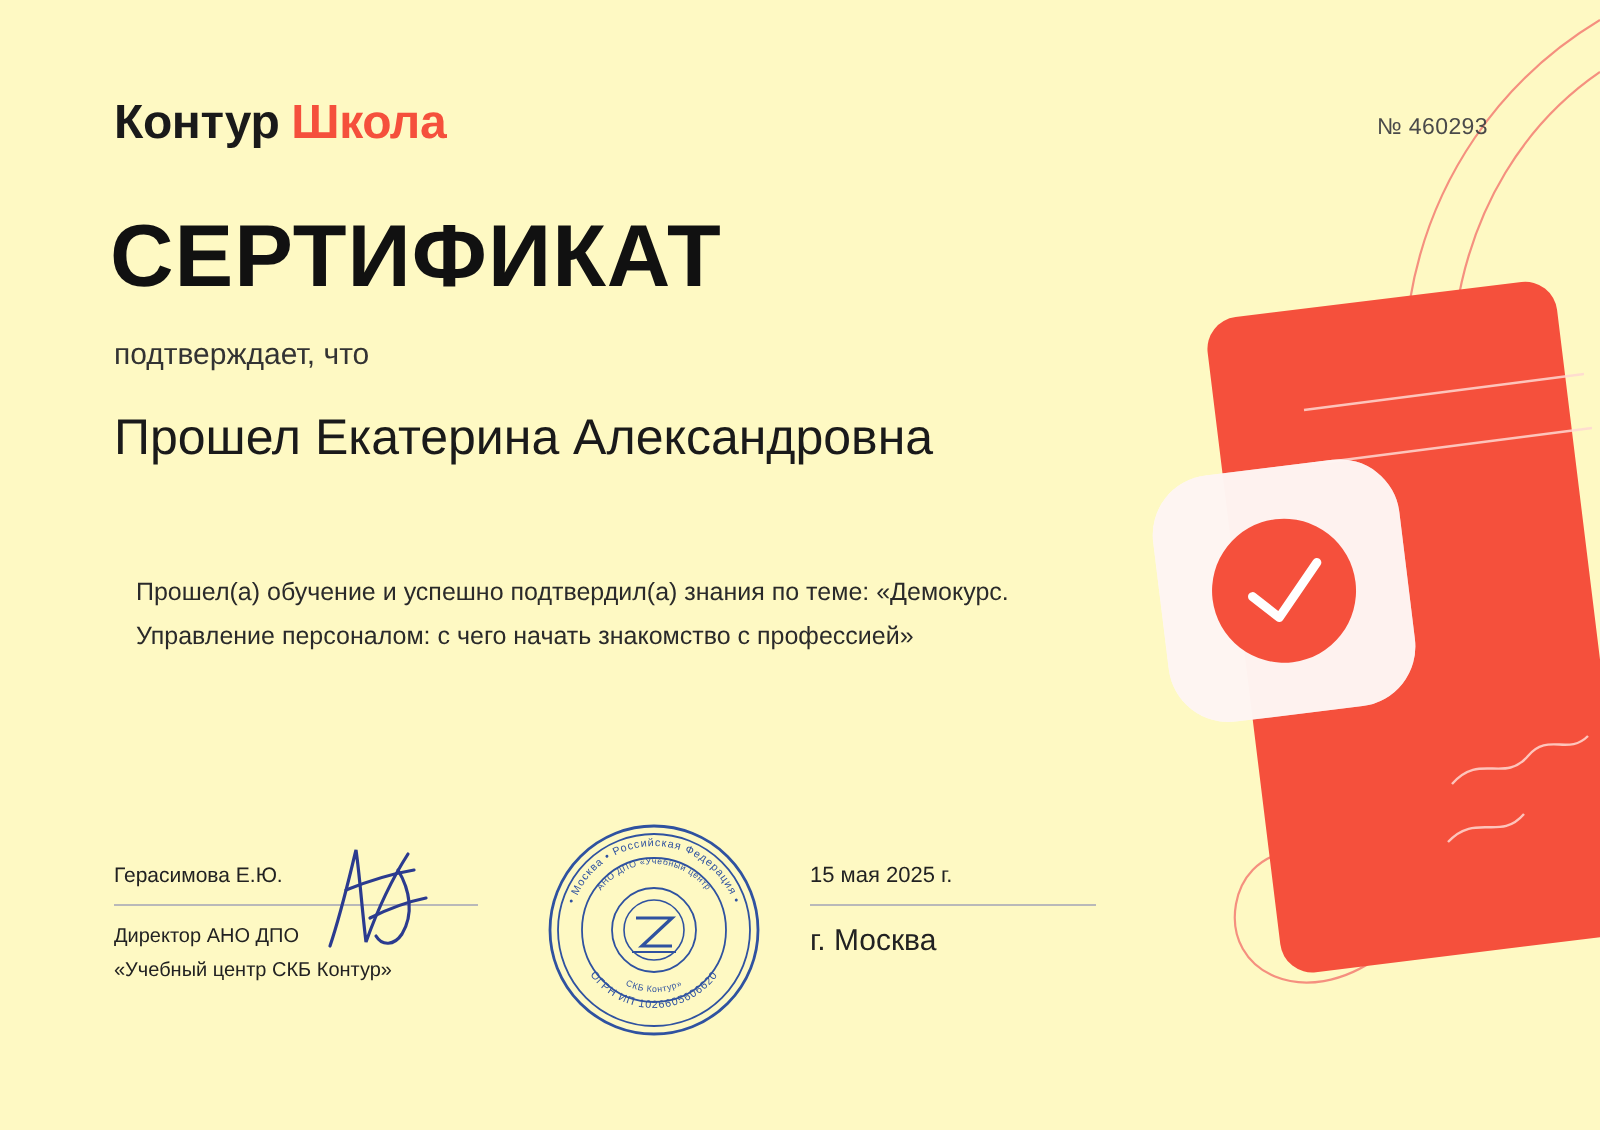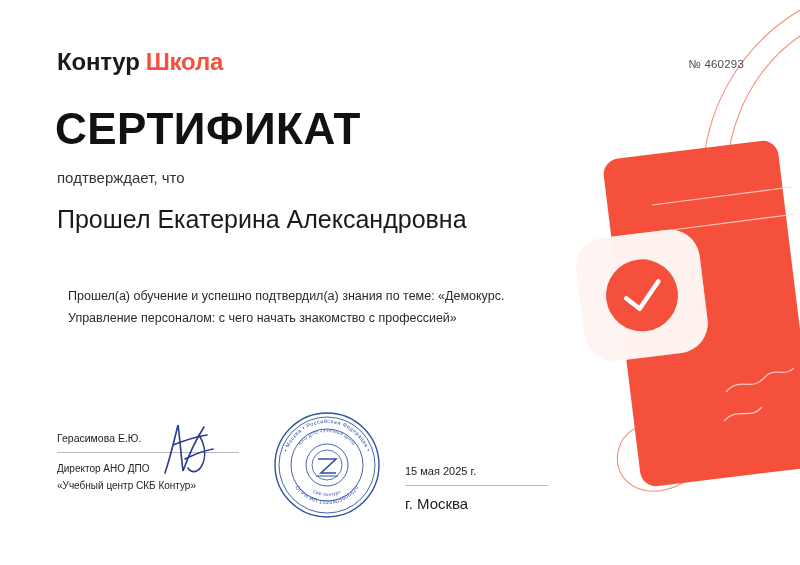--- a/index.html
+++ b/index.html
@@ -16,21 +16,21 @@
     height: 565px;
     background: #e9e9ea;
     overflow: hidden;
   }
   .cert {
     position: absolute;
     left: 0;
     top: 0;
     width: 800px;
     height: 565px;
-    background: #ffffff;
+    background: #fef9c3;
     overflow: hidden;
   }
 
   
   .brand {
     position: absolute;
     left: 57px;
     top: 48px;
     font-size: 24px;
     font-weight: bold;
@@ -126,21 +126,20 @@
   .date-block {
     position: absolute;
     left: 405px;
     top: 432px;
     width: 143px;
   }
   .date-value {
     font-size: 11px;
     color: #222222;
     padding-bottom: 8px;
-    margin-top: 33px;
   }
   .date-rule {
     border-bottom: 1px solid #b9b9b9;
     width: 143px;
   }
   .date-city {
     margin-top: 9px;
     font-size: 15px;
     color: #222222;
   }

